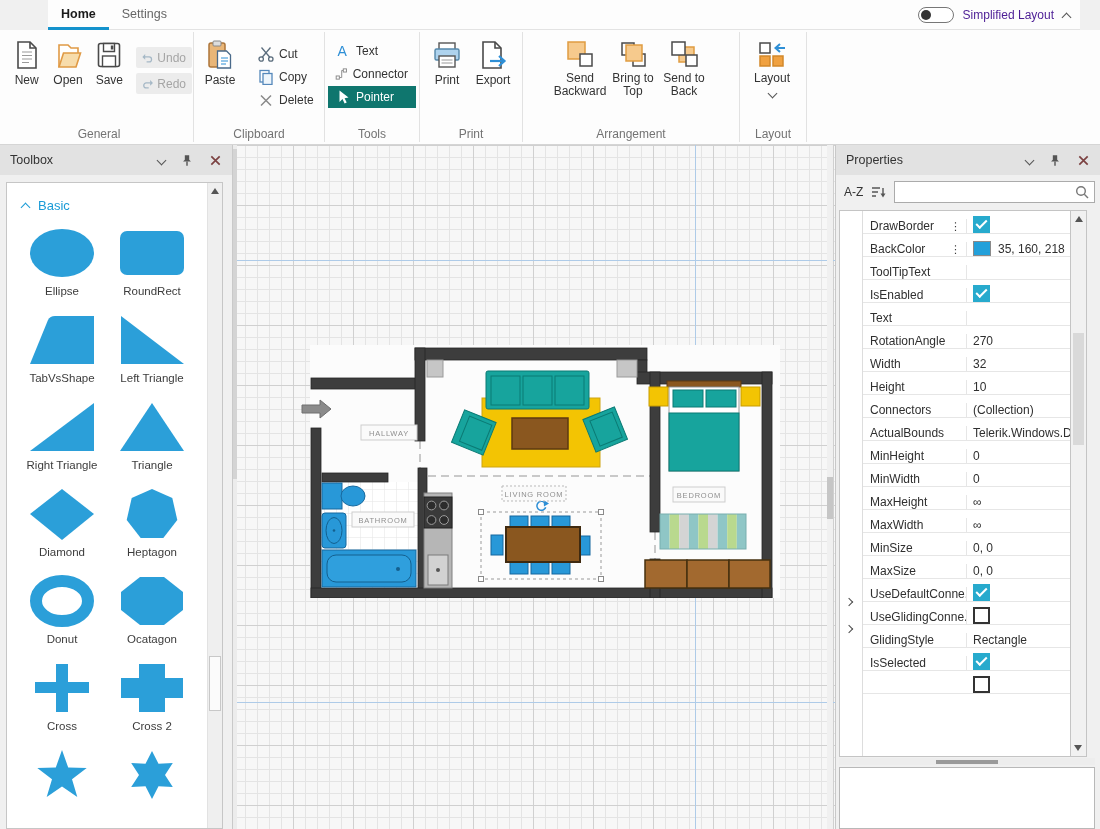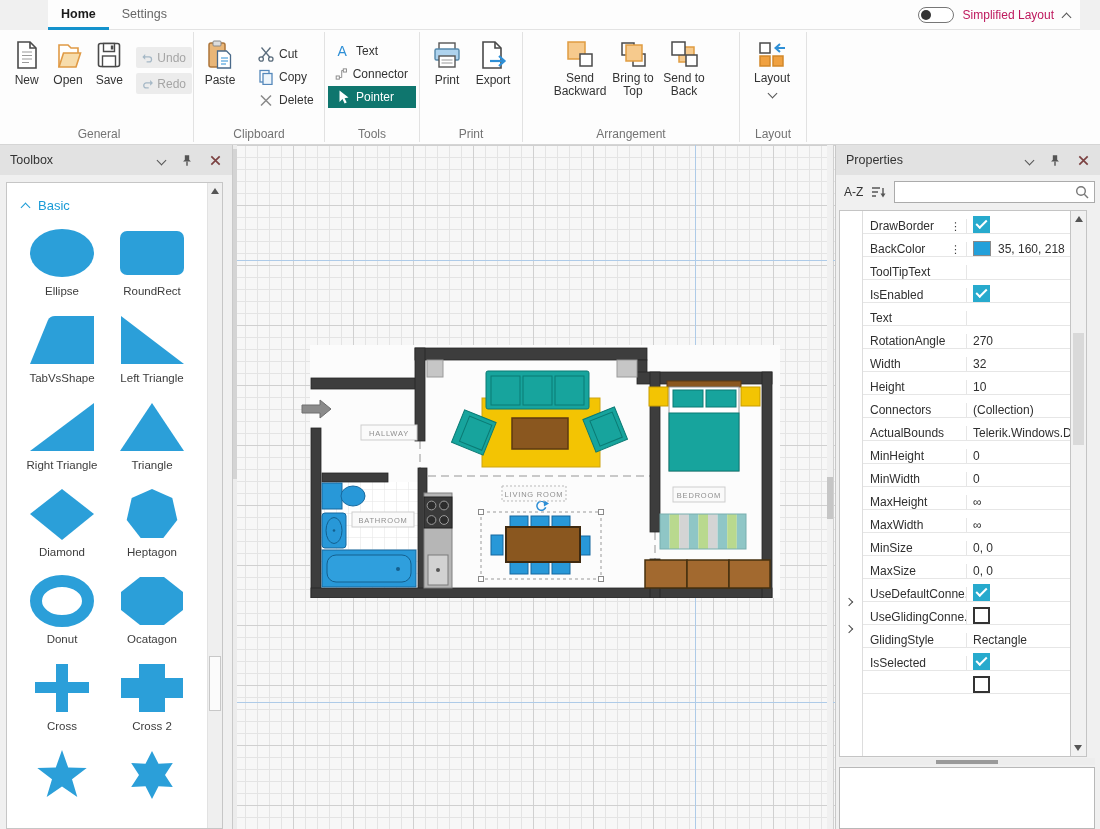--- a/index.html
+++ b/index.html
@@ -7,21 +7,21 @@
   .app { position:relative; width:1100px; height:829px; }
 
   
   .tabbar { position:absolute; left:0; top:0; width:1032px; height:30px; background:#fdfdfd; border-bottom:1px solid #e3e3e3; display:flex; align-items:flex-start;margin-left:48px; }
   .tab { position:relative; height:30px; line-height:29px; padding:0 13px; font-size:12.5px; color:#666; cursor:default; }
   .tab.active { color:#1a1a1a; font-weight:bold; }
   .tab.active::after { content:''; position:absolute; left:0; right:0; bottom:0; height:3px; background:#1492cc; }
   .tabbar-right { position:absolute; right:10px; top:0; height:30px; display:flex; align-items:center; gap:9px; }
   .toggle { width:36px; height:16px; border:1.5px solid #777; border-radius:9px; background:#fff; position:relative; }
   .toggle .knob { position:absolute; left:2px; top:1.5px; width:10px; height:10px; border-radius:50%; background:#333; }
-  .tog-label { font-size:12px; color:#be185d; }
+  .tog-label { font-size:12px; color:#4c1d95; }
   .chev { display:inline-block; width:7px; height:7px; border-right:1.6px solid #555; border-bottom:1.6px solid #555; }
   .chev.down { transform:rotate(45deg); }
   .chev.up { transform:rotate(-135deg); margin-top:4px; }
   .chev.right { transform:rotate(-45deg); }
   .chev.blue { border-color:#1a9bd7; }
 
   
   .ribbon { position:absolute; left:0; top:30px; width:1100px; height:115px; background:#fdfdfd; border-bottom:1px solid #d5d5d5; display:flex; padding-left:6px; }
   .rib-group { position:relative; height:114px; }
   .group-label { position:absolute; left:0; right:0; bottom:3px; text-align:center; font-size:12px; color:#737373; }

